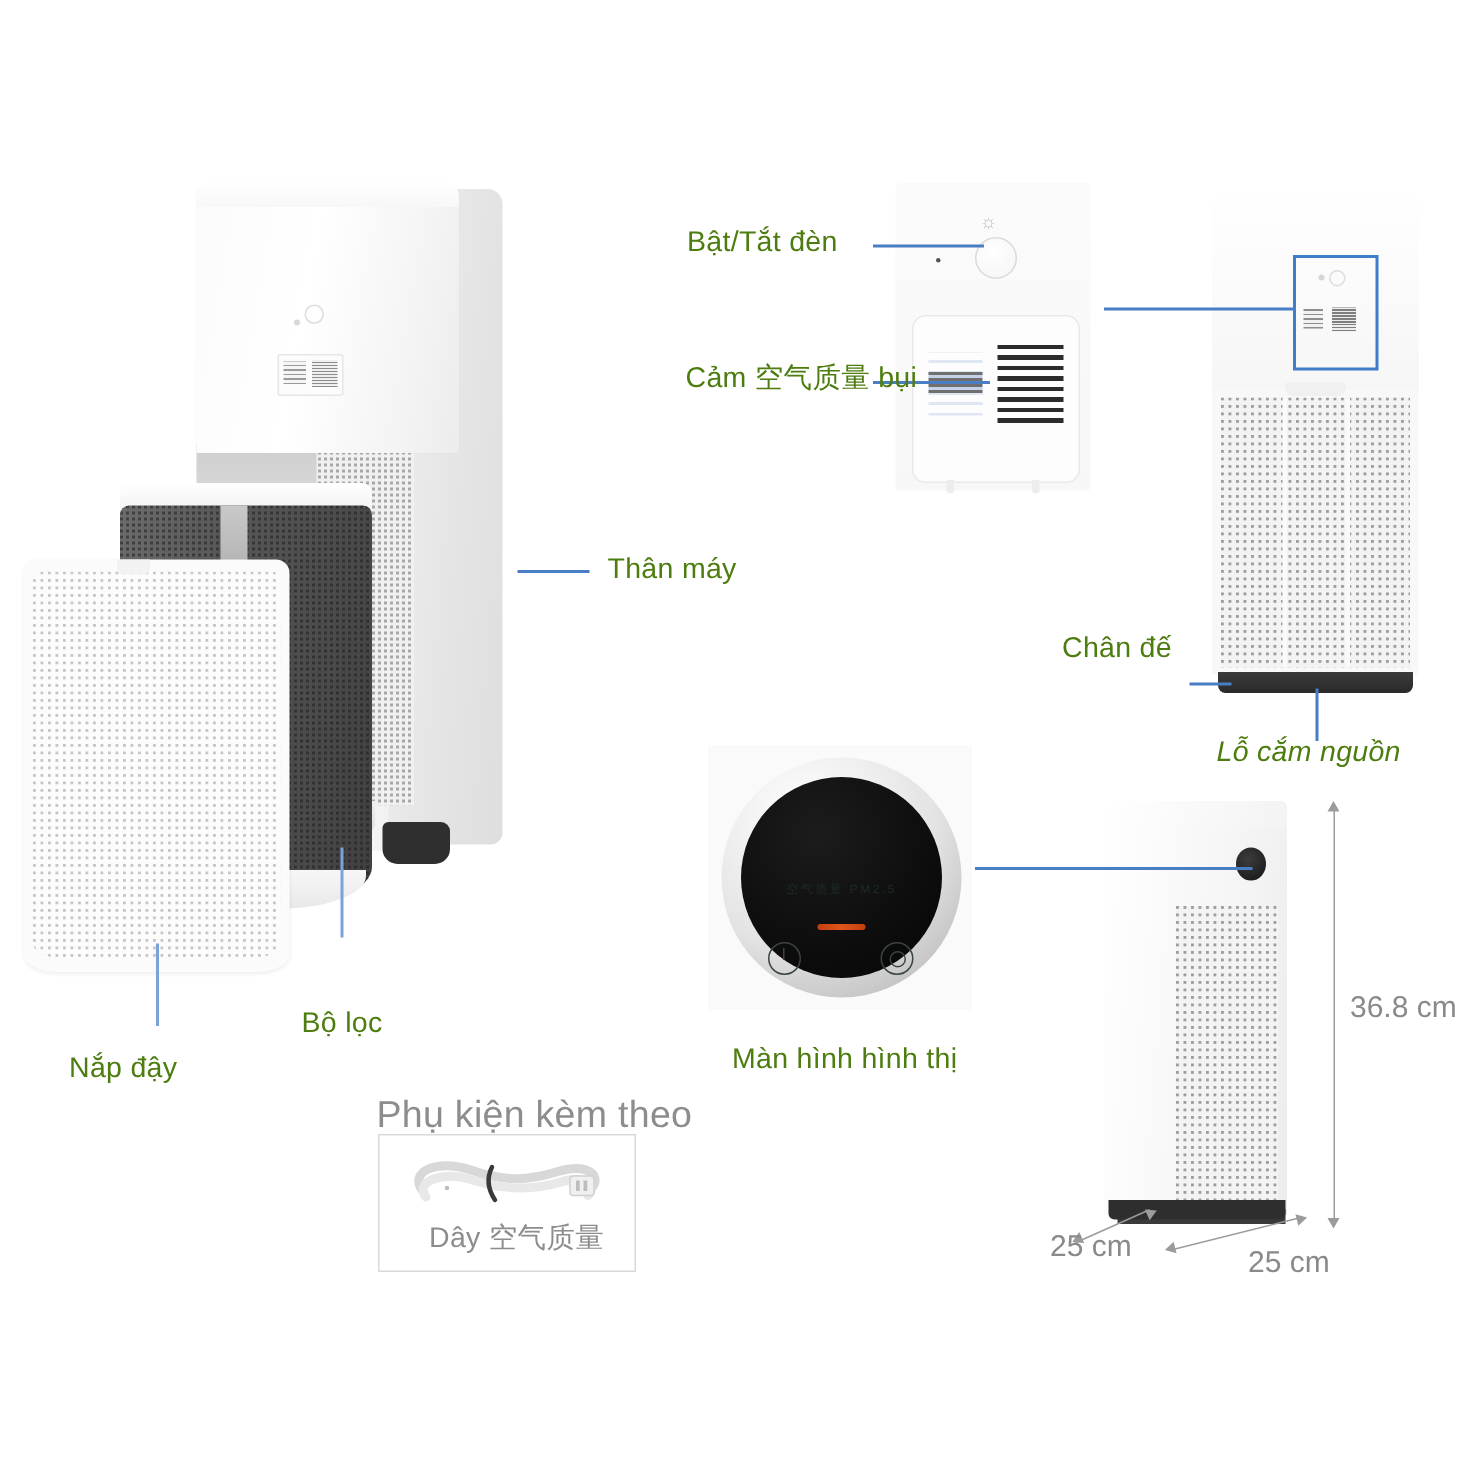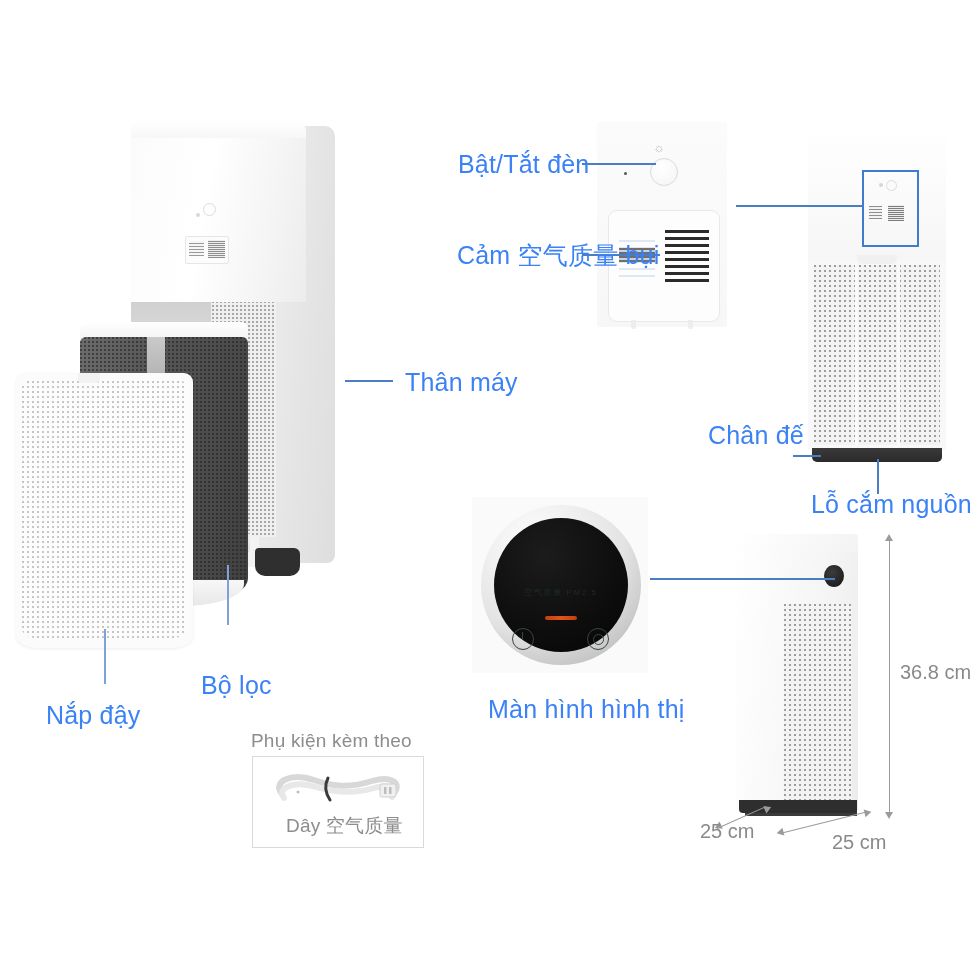--- a/index.html
+++ b/index.html
@@ -13,22 +13,22 @@
     width: 979px;
     height: 979px;
     background: #ffffff;
     font-family: "Liberation Sans", "DejaVu Sans", sans-serif;
     overflow: hidden;
   }
 
   
   .label {
     position: absolute;
-    color: #3b82f6;
-    font-size: 25px;
+    color: #4d7c0f;
+    font-size: 19px;
     font-weight: 400;
     white-space: nowrap;
     letter-spacing: .2px;
     line-height: 1;
   }
   .dim-label {
     position: absolute;
     color: #8a8a8a;
     font-size: 20px;
     white-space: nowrap;
@@ -391,21 +391,21 @@
     left: 252px; top: 756px; width: 170px; height: 90px;
     border: 1px solid #d9d9d9;
     background: #ffffff;
   }
   #cord-shape {
     position: absolute;
     left: 268px; top: 768px; width: 138px; height: 44px;
   }
   #accessory-title {
     left: 251px; top: 731px;
-    color: #8d8d8d; font-size: 19px;
+    color: #8d8d8d; font-size: 25px;
   }
   #accessory-caption {
     left: 286px; top: 816px;
     color: #8d8d8d; font-size: 19px;
   }
 </style>
 </head>
 <body>
 
 <div id="canvas">
@@ -517,18 +517,18 @@
   <div class="lead v pale" style="left:104px; top:629px; height:55px;"></div>
 
   <div class="lead v pale" style="left:227px; top:565px; height:60px;"></div>
 
   <div class="lead h" style="left:650px; top:578px; width:185px;"></div>
 
   <div class="label" style="left:458px; top:152px;">Bật/Tắt đèn</div>
   <div class="label" style="left:457px; top:243px;">Cảm 空气质量 bụi</div>
   <div class="label" style="left:405px; top:370px;">Thân máy</div>
   <div class="label" style="left:708px; top:423px;">Chân đế</div>
-  <div class="label" style="left:811px; top:492px;">Lỗ cắm nguồn</div>
+  <div class="label" style="left:811px; top:492px;font-style:italic;">Lỗ cắm nguồn</div>
   <div class="label" style="left:46px; top:703px;">Nắp đậy</div>
   <div class="label" style="left:201px; top:673px;">Bộ lọc</div>
   <div class="label" style="left:488px; top:697px;">Màn hình hình thị</div>
 
 </div>
 
 </body></html>

